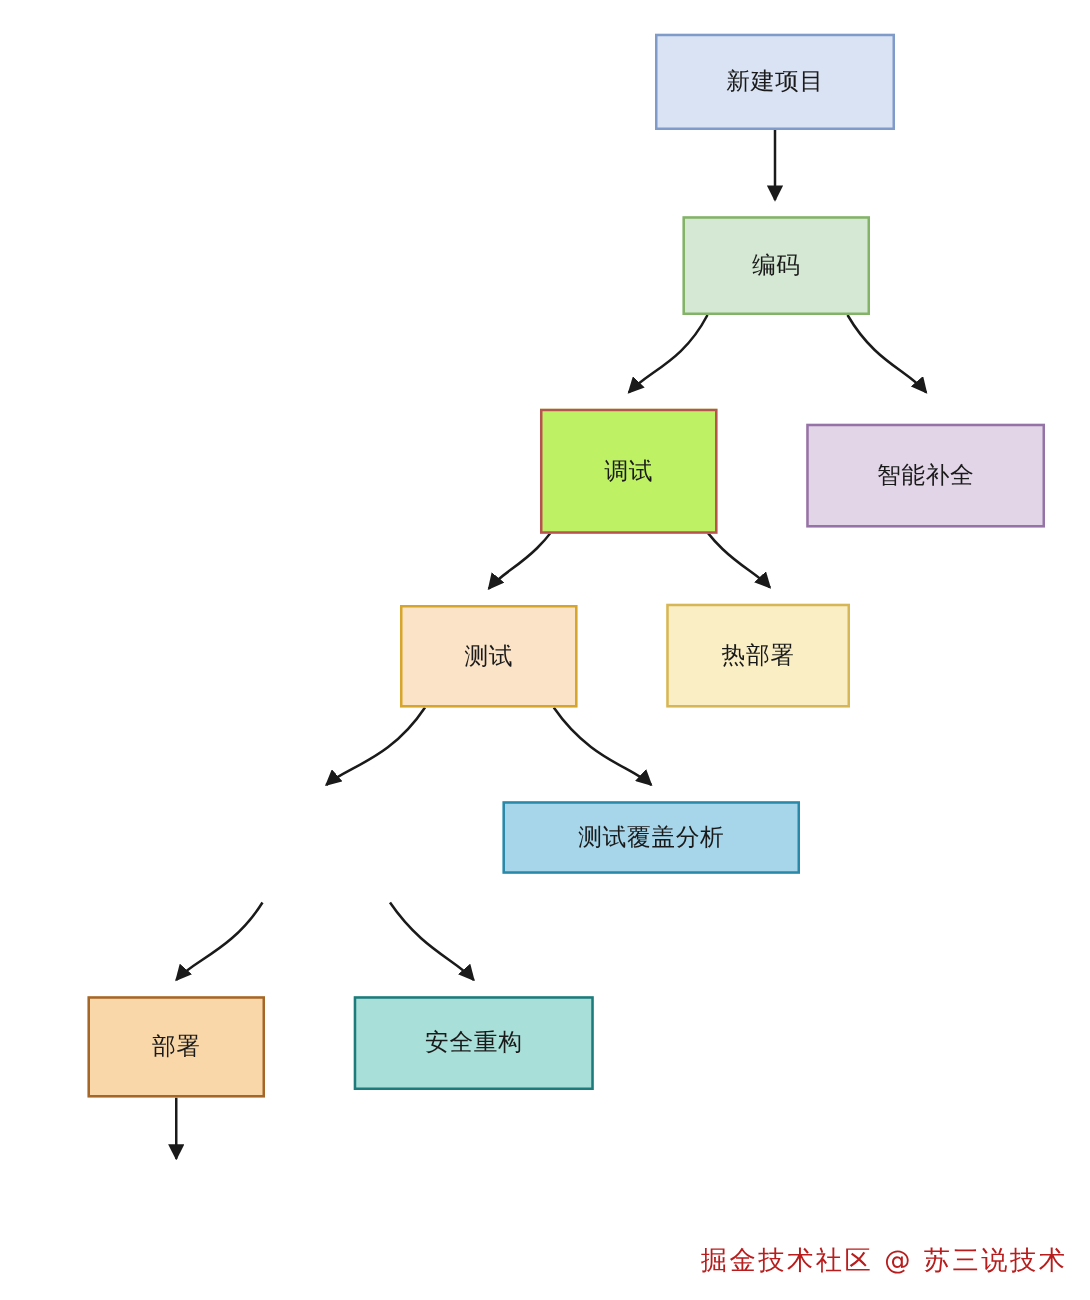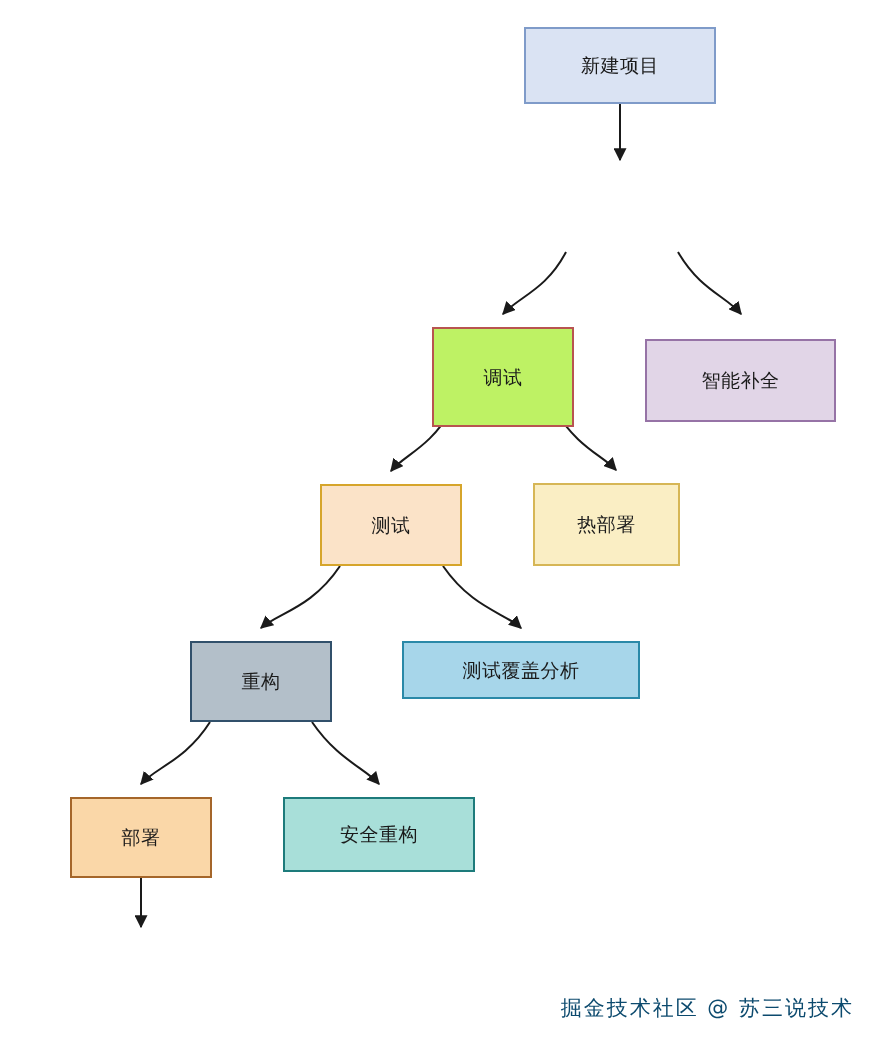--- a/index.html
+++ b/index.html
@@ -41,21 +41,21 @@
     z-index: 2;
   }
   .node-label {
     display: block;
   }
   .watermark {
     position: absolute;
     right: 18px;
     bottom: 18px;
     font-size: 21px;
-    color: #0c4a6e;
+    color: #b91c1c;
     letter-spacing: 2px;
     white-space: nowrap;
     text-shadow: 1px 1px 0 #ffffff;
     z-index: 3;
   }
 </style>
 </head>
 <body>
 
 <div id="canvas">
@@ -76,34 +76,34 @@
         <path d="M 443,566 C 472,608 505,613 521,628" marker-end="url(#arrow)"></path>
         <path d="M 210,722 C 186,760 155,768 141,784" marker-end="url(#arrow)"></path>
         <path d="M 312,722 C 338,760 365,768 379,784" marker-end="url(#arrow)"></path>
         <path d="M 141,878 L 141,927" marker-end="url(#arrow)"></path>
       </g>
   </svg>
 
   <div class="node" style="left: 524px; top: 27px; width: 192px; height: 77px; background: rgb(218, 227, 243); border-color: rgb(127, 155, 201);">
       <span class="node-label">新建项目</span>
     </div>
+  <div class="node" style="left: 546px; top: 173px; width: 150px; height: 79px; background: rgb(213, 232, 212); border-color: rgb(130, 179, 102);">
+      <span class="node-label">编码</span>
+    </div>
   <div class="node" style="left: 432px; top: 327px; width: 142px; height: 100px; background: #bef264; border-color: rgb(184, 84, 80);">
       <span class="node-label">调试</span>
     </div>
   <div class="node" style="left: 645px; top: 327px; width: 191px; height: 83px; background: rgb(225, 213, 231); border-color: rgb(150, 115, 166); margin-top: 12px;">
       <span class="node-label">智能补全</span>
     </div>
   <div class="node" style="left: 320px; top: 484px; width: 142px; height: 82px; background: rgb(251, 227, 200); border-color: rgb(214, 165, 43);">
       <span class="node-label">测试</span>
     </div>
   <div class="node" style="left: 533px; top: 483px; width: 147px; height: 83px; background: rgb(250, 238, 196); border-color: rgb(214, 182, 86);">
       <span class="node-label">热部署</span>
-    </div>
-  <div class="node" style="left: 190px; top: 641px; width: 142px; height: 81px; background: rgb(179, 191, 201); border-color: rgb(49, 80, 107);">
-      <span class="node-label">重构</span>
     </div>
   <div class="node" style="left: 402px; top: 641px; width: 238px; height: 58px; background: rgb(167, 214, 234); border-color: rgb(42, 137, 168);">
       <span class="node-label">测试覆盖分析</span>
     </div>
   <div class="node" style="left: 70px; top: 797px; width: 142px; height: 81px; background: rgb(250, 215, 168); border-color: rgb(165, 102, 42);">
       <span class="node-label">部署</span>
     </div>
   <div class="node" style="left: 283px; top: 797px; width: 192px; height: 75px; background: rgb(168, 223, 217); border-color: rgb(29, 123, 123);">
       <span class="node-label">安全重构</span>
     </div>

